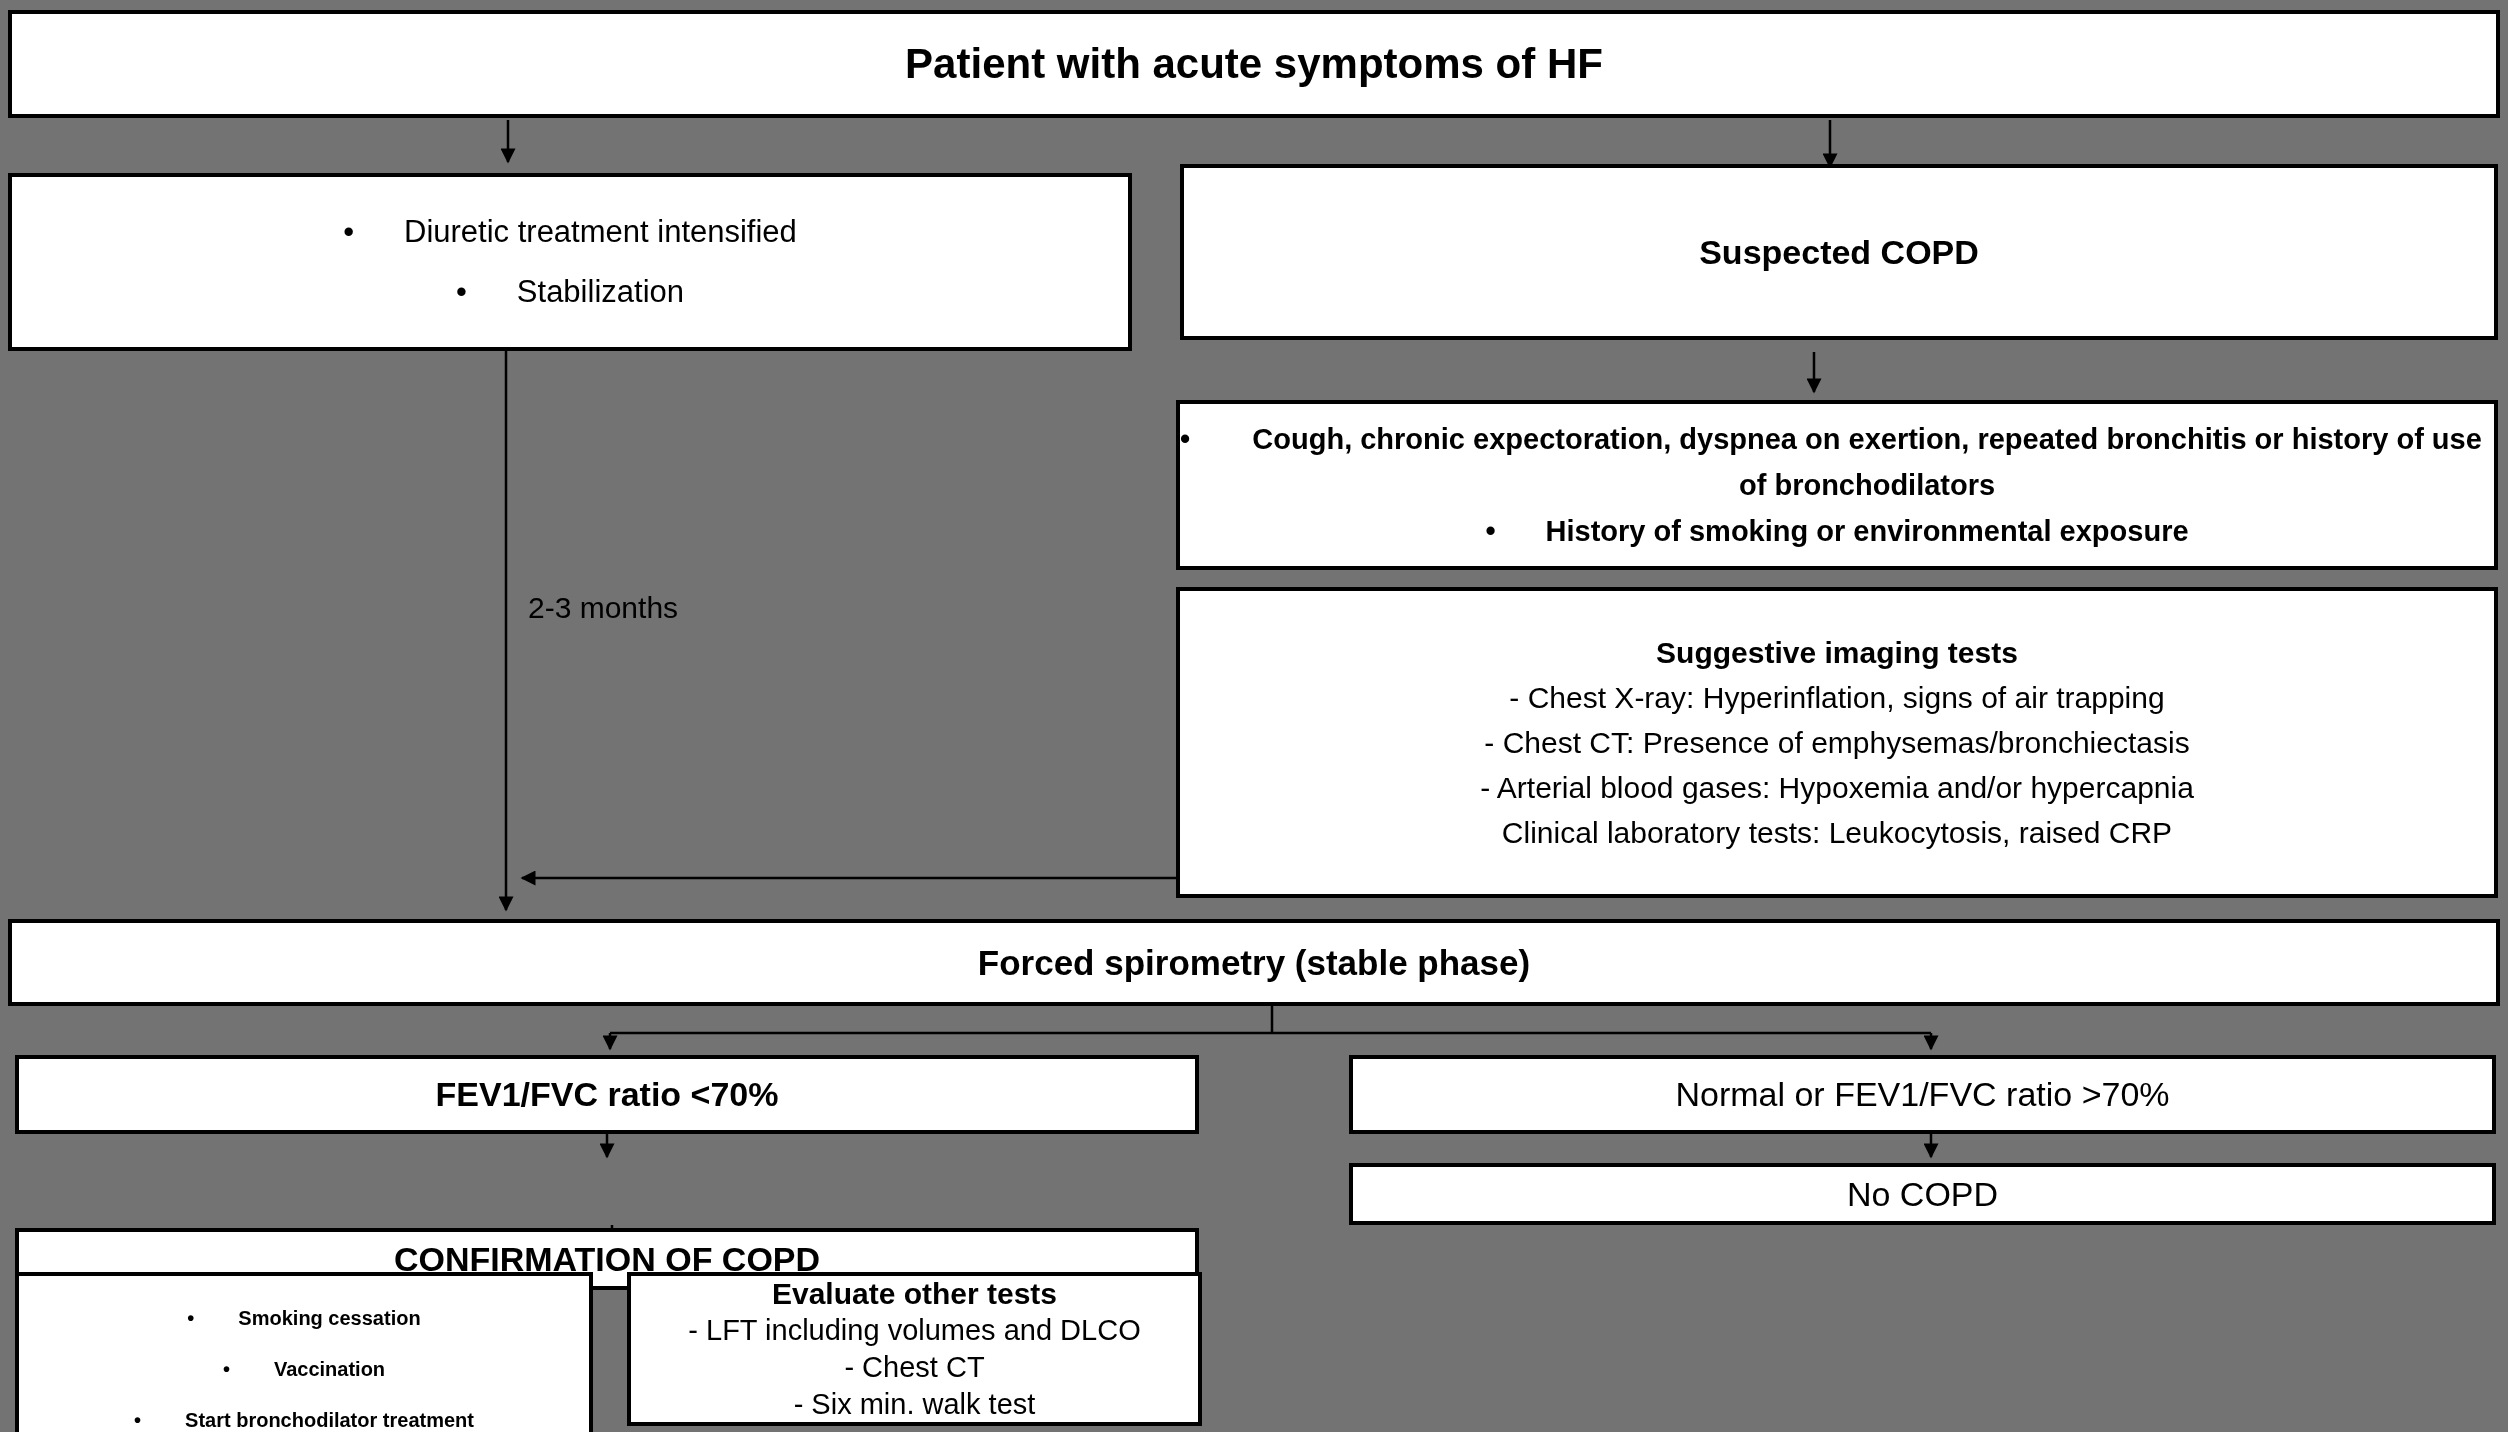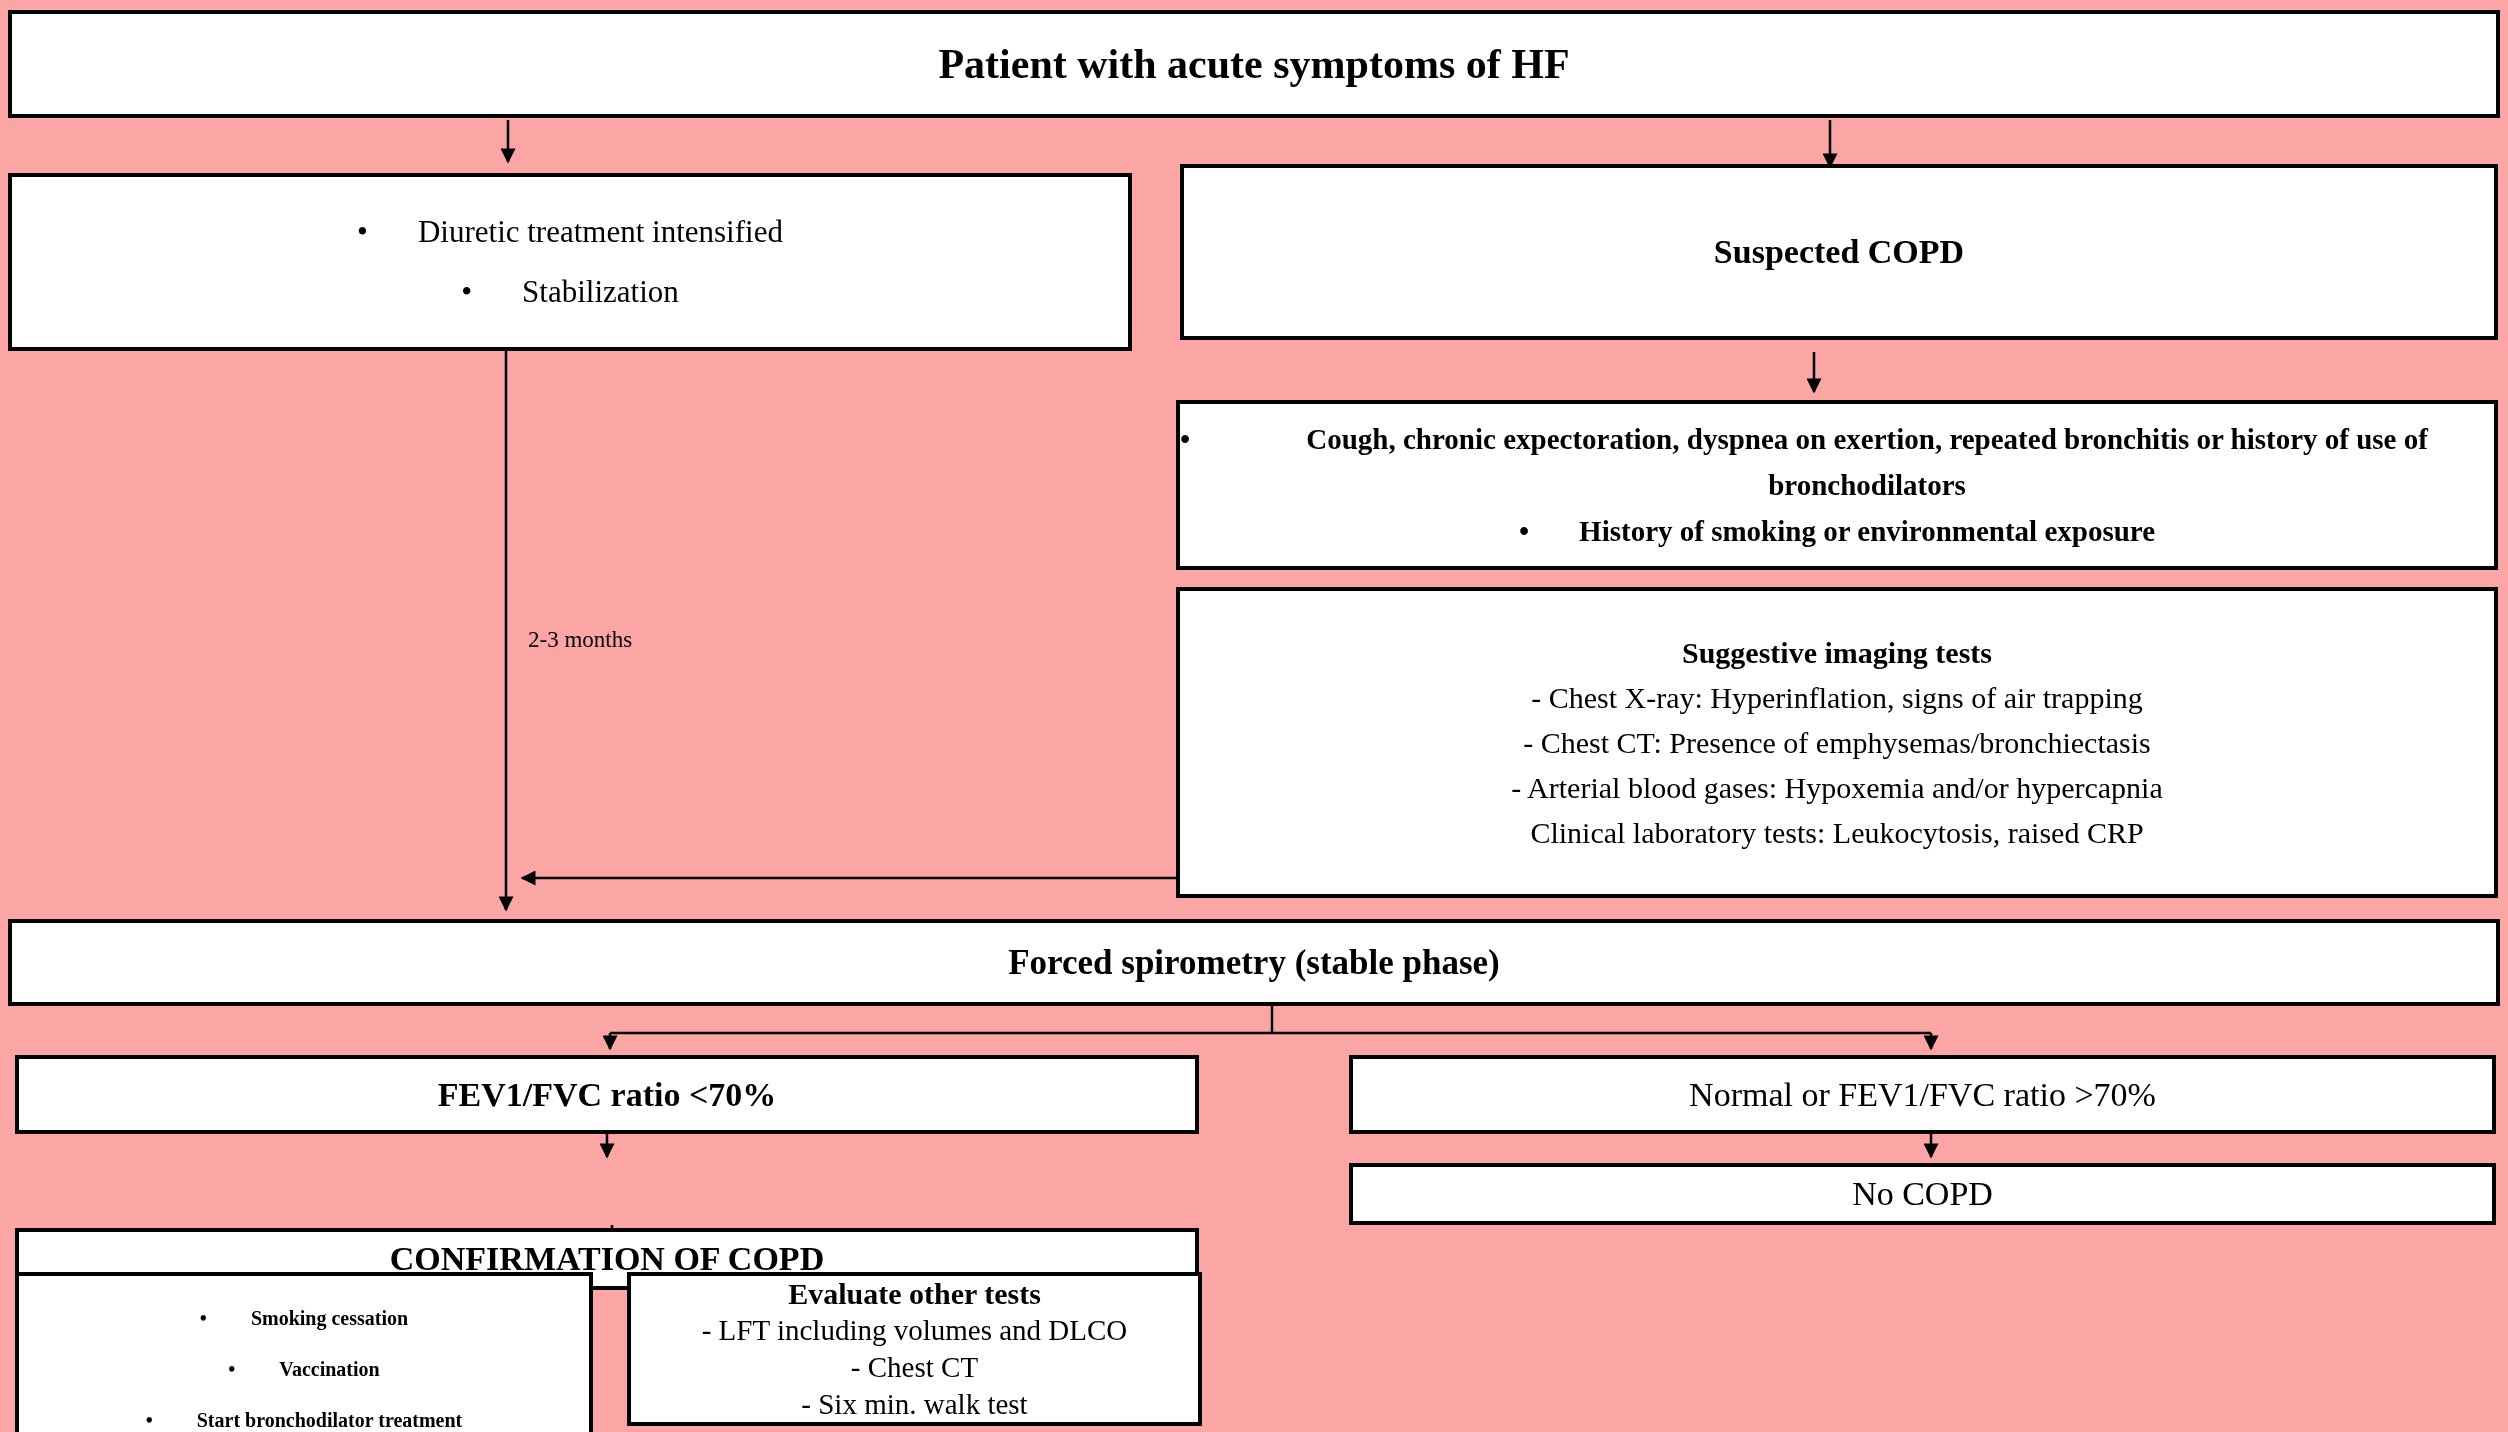--- a/index.html
+++ b/index.html
@@ -1,18 +1,18 @@
 <!DOCTYPE html>
 <html><head>
 <meta charset="utf-8">
 <style>
   html,body{margin:0;padding:0;background:#ffffff;}
   #canvas{
-    position:relative;width:2508px;height:1432px;background:#fca5a5;
-    font-family:Liberation Serif, serif;color:#000;
+    position:relative;width:2508px;height:1432px;background:#737373;
+    font-family:Liberation Sans, sans-serif;color:#000;
     overflow:hidden;
   }
   .connectors{position:absolute;left:0;top:0;pointer-events:none;}
   .box{
     position:absolute;background:#fff;border:4px solid #000;box-sizing:border-box;
     display:flex;flex-direction:column;align-items:center;justify-content:center;
     text-align:center;
   }
   .bold{font-weight:bold;}
   .bullet-line{display:flex;align-items:flex-start;justify-content:center;}
@@ -20,21 +20,21 @@
   .bullet-dot::before{content:"\2022";}
   
   #box-root{left:8px;top:10px;width:2492px;height:108px;font-size:42px;font-weight:bold;}
   #box-treatment{left:8px;top:173px;width:1124px;height:178px;font-size:31px;line-height:60px;}
   #box-treatment .bullet-dot{margin-right:50px;}
   #box-suspected{left:1180px;top:164px;width:1318px;height:176px;font-size:34px;font-weight:bold;}
   #box-history{left:1176px;top:400px;width:1322px;height:170px;font-size:29px;font-weight:bold;line-height:46px;}
   #box-history .bullet-dot{margin-right:50px;}
   #box-history .wrap-limit{max-width:1260px;display:inline-block;}
   #box-imaging{left:1176px;top:587px;width:1322px;height:311px;font-size:30px;line-height:45px;}
-  #label-duration{position:absolute;left:528px;top:627px;font-size:23px;}
+  #label-duration{position:absolute;left:528px;top:591px;font-size:30px;}
   #box-spirometry{left:8px;top:919px;width:2492px;height:87px;font-size:35px;font-weight:bold;}
   #box-fev1{left:15px;top:1055px;width:1184px;height:79px;font-size:34px;font-weight:bold;}
   #box-normal{left:1349px;top:1055px;width:1147px;height:79px;font-size:34px;}
   #box-confirmation{left:15px;top:1228px;width:1184px;height:62px;font-size:34px;font-weight:bold;}
   #box-nocopd{left:1349px;top:1163px;width:1147px;height:62px;font-size:34px;}
   #box-management{left:15px;top:1272px;width:578px;height:195px;font-size:20px;font-weight:bold;line-height:51px;}
   #box-management .bullet-dot{margin-right:44px;}
   #box-evaluate{left:627px;top:1272px;width:575px;height:154px;font-size:29px;line-height:37px;}
   #box-evaluate .ev-title{font-size:30px;font-weight:bold;}
 </style>

